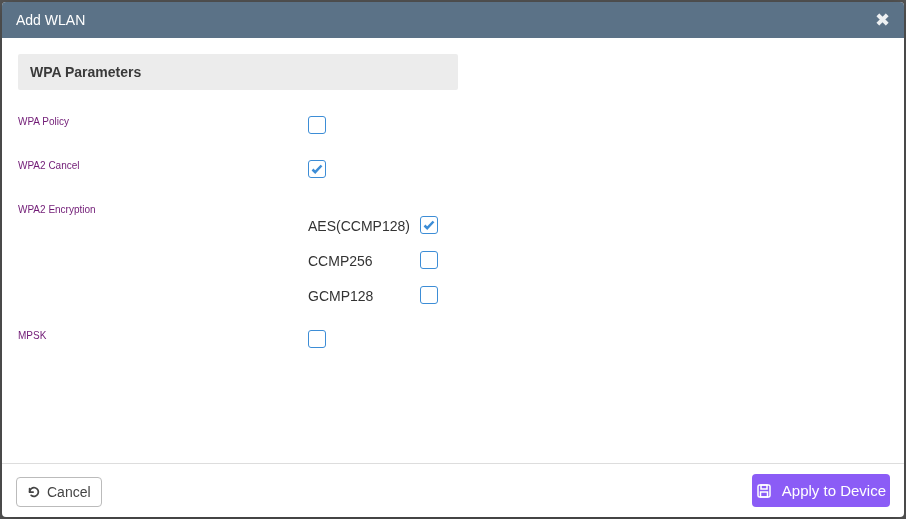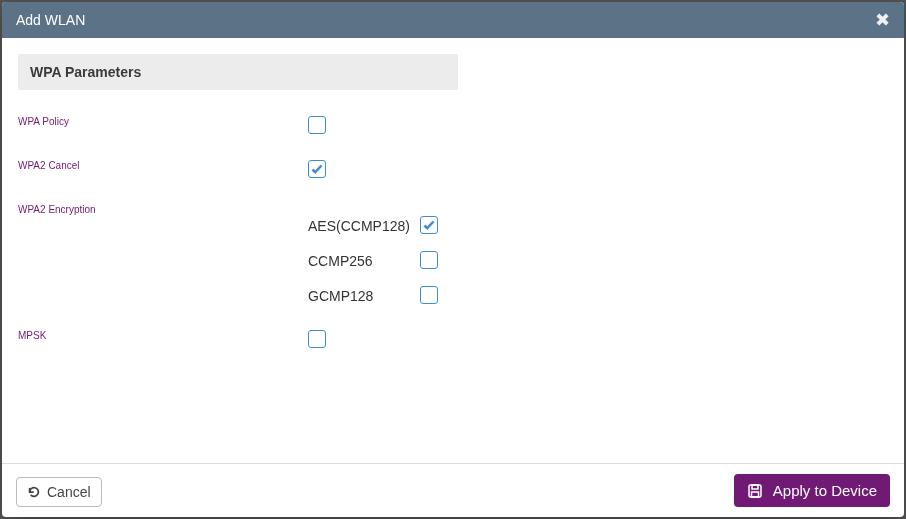--- a/index.html
+++ b/index.html
@@ -84,25 +84,25 @@
     color:#444;
     cursor:pointer;
     display:inline-flex;
     align-items:center;
     gap:6px;
     font-size:14px;
   }
   .btn-cancel svg { width:14px; height:14px; stroke:#444; fill:none; stroke-width:2; }
   .spacer { flex:1; }
   .btn-apply {
-    background:#701a75;
+    background:#8b5cf6;
     color:#fff;
     border:none;
     border-radius:4px;
-    padding:8px 13px;
+    padding:8px 4px;
     cursor:pointer;
     display:inline-flex;
     align-items:center;
     gap:10px;
     font-size:15px;
   }
   .btn-apply svg { width:16px; height:16px; stroke:#fff; fill:none; stroke-width:1.5; }
 </style>
 </head>
 <body>

